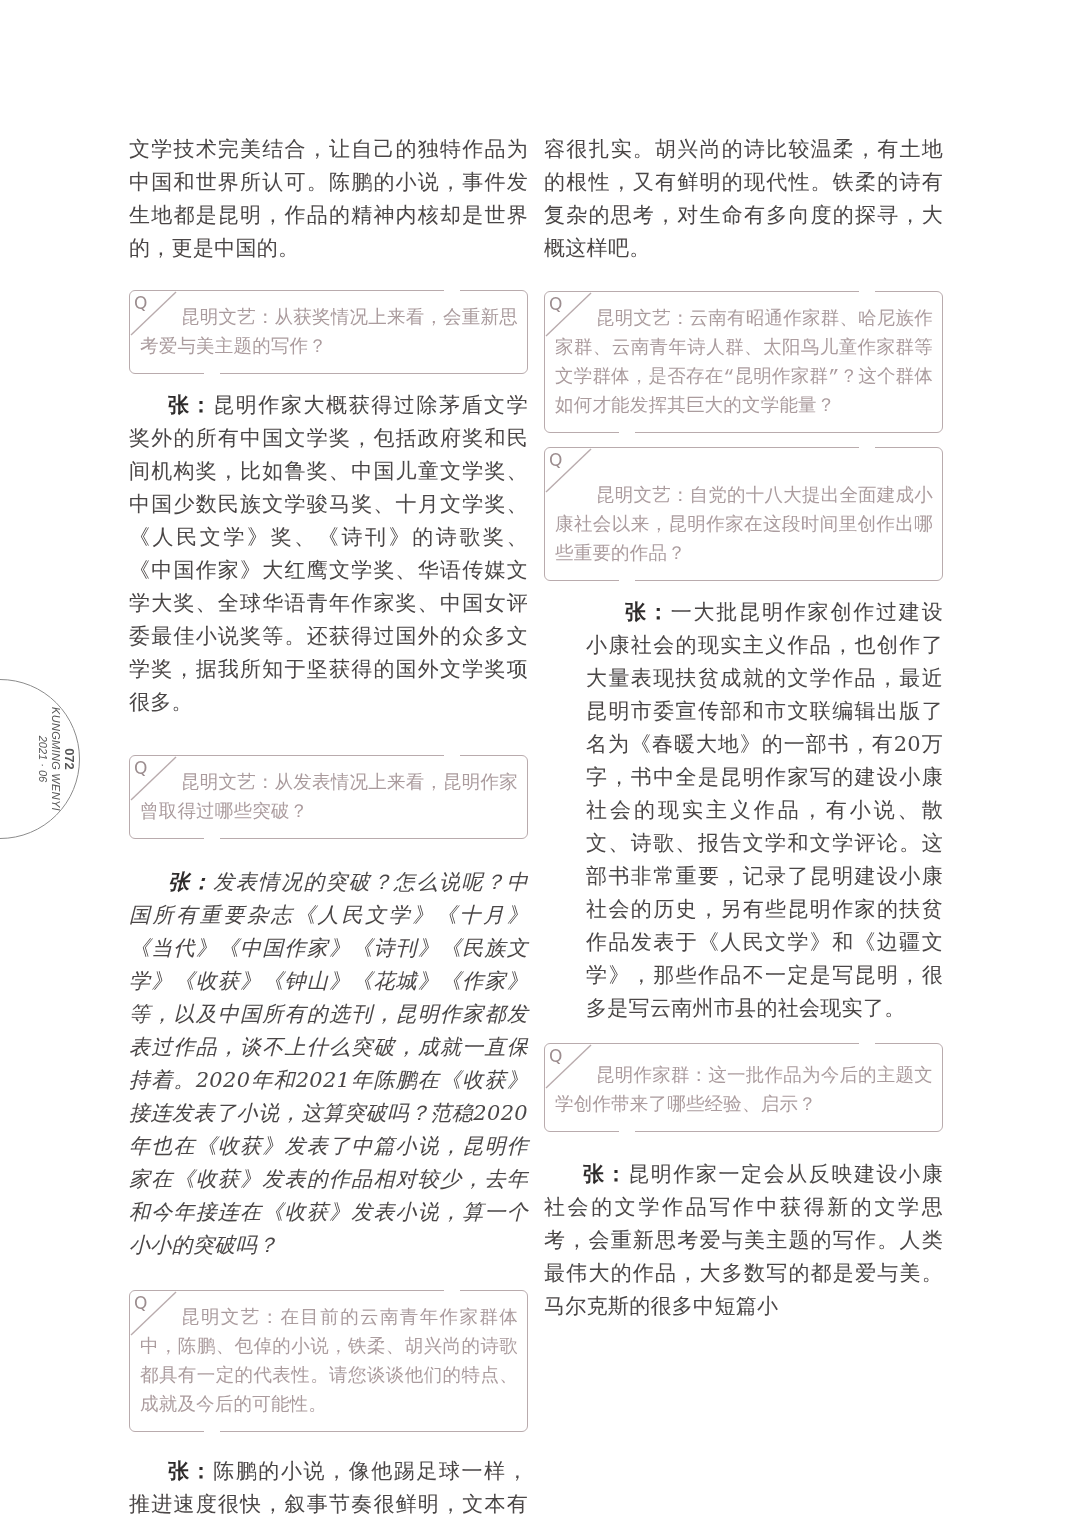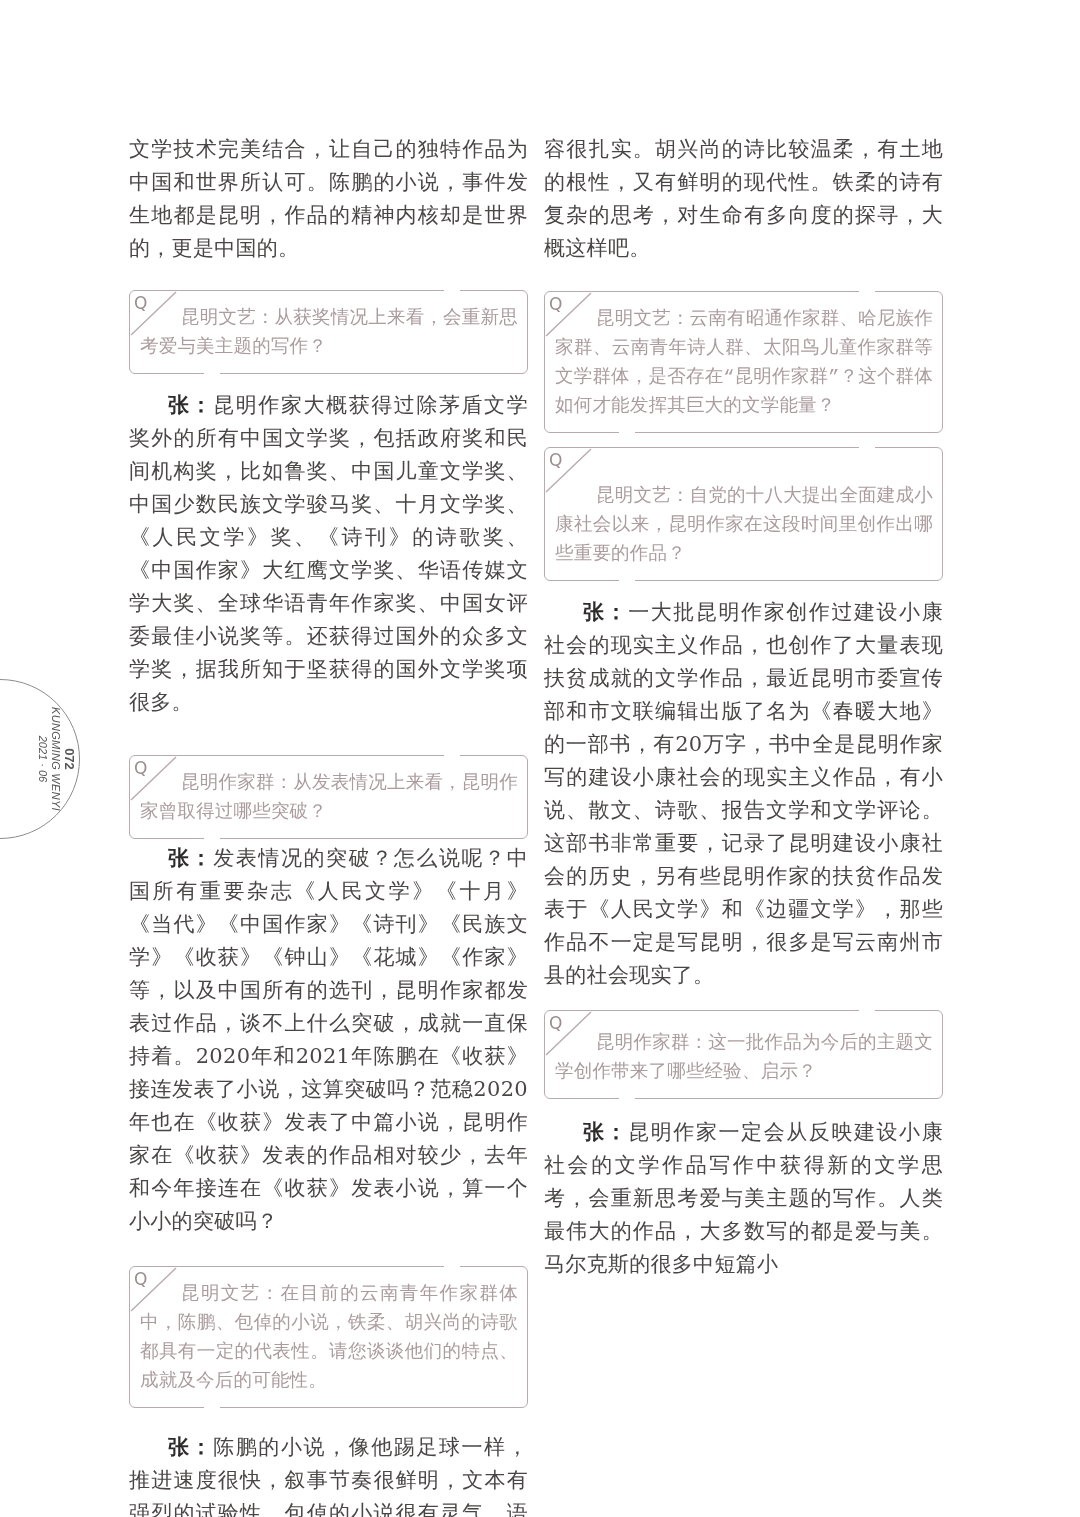--- a/index.html
+++ b/index.html
@@ -54,24 +54,24 @@
 
   <p class="para indent" style="margin-top:14px;"><span class="speaker">张：</span><span>昆明作家大概获得过除茅盾文学奖外的所有中国文学奖，包括政府奖和民间机构奖，比如鲁奖、中国儿童文学奖、中国少数民族文学骏马奖、十月文学奖、《人民文学》奖、《诗刊》的诗歌奖、《中国作家》大红鹰文学奖、华语传媒文学大奖、全球华语青年作家奖、中国女评委最佳小说奖等。还获得过国外的众多文学奖，据我所知于坚获得的国外文学奖项很多。</span></p>
 
   <div class="qbox" style="margin-top:36px;">
     <span class="gap-top"></span>
     <span class="gap-bot"></span>
     <span class="q-letter">Q</span>
     <svg class="q-slash" viewBox="0 0 48 46">
         <line x1="46" y1="1" x2="1" y2="44" stroke="#b9abad" stroke-width="1.4"></line>
       </svg>
-    <div class="q-text">昆明作家群：从发表情况上来看，昆明作家曾取得过哪些突破？</div>
+    <div class="q-text">昆明文艺：从发表情况上来看，昆明作家曾取得过哪些突破？</div>
   </div>
 
-  <p class="para indent" style="margin-top:2px;"><span class="speaker">张：</span><span>发表情况的突破？怎么说呢？中国所有重要杂志《人民文学》《十月》《当代》《中国作家》《诗刊》《民族文学》《收获》《钟山》《花城》《作家》等，以及中国所有的选刊，昆明作家都发表过作品，谈不上什么突破，成就一直保持着。2020年和2021年陈鹏在《收获》接连发表了小说，这算突破吗？范稳2020年也在《收获》发表了中篇小说，昆明作家在《收获》发表的作品相对较少，去年和今年接连在《收获》发表小说，算一个小小的突破吗？</span></p>
+  <p class="para indent" style="margin-top:26px;font-style:italic;"><span class="speaker">张：</span><span>发表情况的突破？怎么说呢？中国所有重要杂志《人民文学》《十月》《当代》《中国作家》《诗刊》《民族文学》《收获》《钟山》《花城》《作家》等，以及中国所有的选刊，昆明作家都发表过作品，谈不上什么突破，成就一直保持着。2020年和2021年陈鹏在《收获》接连发表了小说，这算突破吗？范稳2020年也在《收获》发表了中篇小说，昆明作家在《收获》发表的作品相对较少，去年和今年接连在《收获》发表小说，算一个小小的突破吗？</span></p>
 
   <div class="qbox" style="margin-top:28px;">
     <span class="gap-top"></span>
     <span class="gap-bot"></span>
     <span class="q-letter">Q</span>
     <svg class="q-slash" viewBox="0 0 48 46">
         <line x1="46" y1="1" x2="1" y2="44" stroke="#b9abad" stroke-width="1.4"></line>
       </svg>
     <div class="q-text">昆明文艺：在目前的云南青年作家群体中，陈鹏、包倬的小说，铁柔、胡兴尚的诗歌都具有一定的代表性。请您谈谈他们的特点、成就及今后的可能性。</div>
   </div>
@@ -96,26 +96,26 @@
   <div class="qbox" style="margin-top:14px; padding-top:34px;">
     <span class="gap-top"></span>
     <span class="gap-bot"></span>
     <span class="q-letter">Q</span>
     <svg class="q-slash" viewBox="0 0 48 46">
         <line x1="46" y1="1" x2="1" y2="44" stroke="#b9abad" stroke-width="1.4"></line>
       </svg>
     <div class="q-text">昆明文艺：自党的十八大提出全面建成小康社会以来，昆明作家在这段时间里创作出哪些重要的作品？</div>
   </div>
 
-  <p class="para indent" style="margin-top:14px;"><span class="speaker">张：</span><span>一大批昆明作家创作过建设小康社会的现实主义作品，也创作了大量表现扶贫成就的文学作品，最近昆明市委宣传部和市文联编辑出版了名为《春暖大地》的一部书，有20万字，书中全是昆明作家写的建设小康社会的现实主义作品，有小说、散文、诗歌、报告文学和文学评论。这部书非常重要，记录了昆明建设小康社会的历史，另有些昆明作家的扶贫作品发表于《人民文学》和《边疆文学》，那些作品不一定是写昆明，很多是写云南州市县的社会现实了。</span></p>
+  <p class="para indent" style="margin-top:14px;margin-left:42px;"><span class="speaker">张：</span><span>一大批昆明作家创作过建设小康社会的现实主义作品，也创作了大量表现扶贫成就的文学作品，最近昆明市委宣传部和市文联编辑出版了名为《春暖大地》的一部书，有20万字，书中全是昆明作家写的建设小康社会的现实主义作品，有小说、散文、诗歌、报告文学和文学评论。这部书非常重要，记录了昆明建设小康社会的历史，另有些昆明作家的扶贫作品发表于《人民文学》和《边疆文学》，那些作品不一定是写昆明，很多是写云南州市县的社会现实了。</span></p>
 
   <div class="qbox" style="margin-top:18px; padding-top:18px;">
     <span class="gap-top"></span>
     <span class="gap-bot"></span>
     <span class="q-letter">Q</span>
     <svg class="q-slash" viewBox="0 0 48 46">
         <line x1="46" y1="1" x2="1" y2="44" stroke="#b9abad" stroke-width="1.4"></line>
       </svg>
     <div class="q-text">昆明作家群：这一批作品为今后的主题文学创作带来了哪些经验、启示？</div>
   </div>
 
-  <p class="para indent" style="margin-top:16px;"><span class="speaker">张：</span><span>昆明作家一定会从反映建设小康社会的文学作品写作中获得新的文学思考，会重新思考爱与美主题的写作。人类最伟大的作品，大多数写的都是爱与美。马尔克斯的很多中短篇小</span></p>
+  <p class="para indent" style="margin-top:25px;"><span class="speaker">张：</span><span>昆明作家一定会从反映建设小康社会的文学作品写作中获得新的文学思考，会重新思考爱与美主题的写作。人类最伟大的作品，大多数写的都是爱与美。马尔克斯的很多中短篇小</span></p>
 </div>
 
 </body></html>

